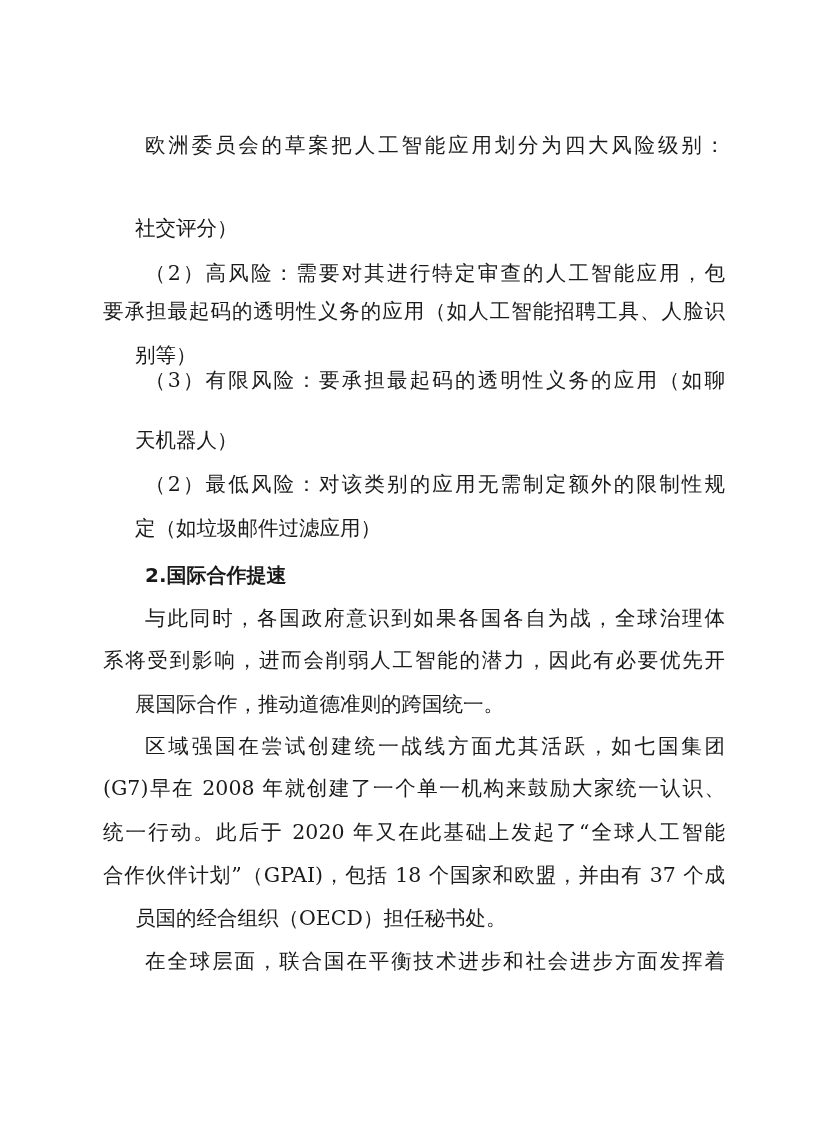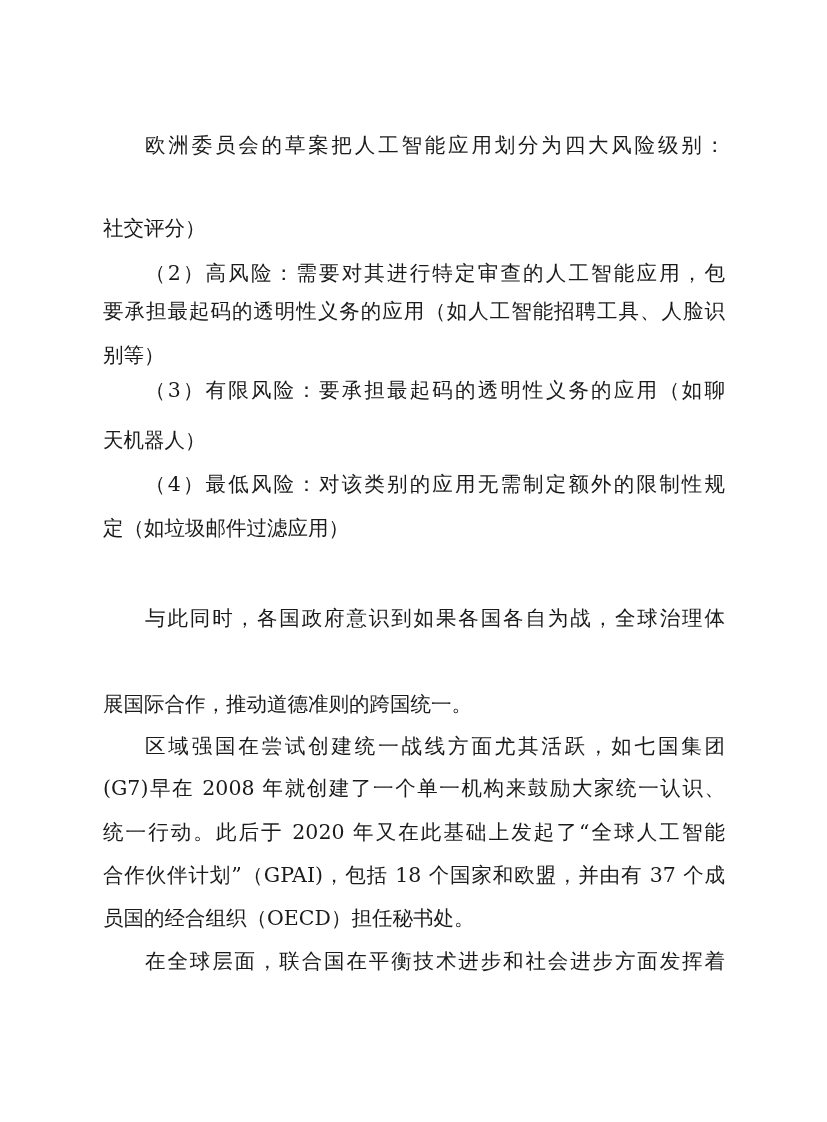--- a/index.html
+++ b/index.html
@@ -11,21 +11,21 @@
     width: 622px;
     font-family: "DejaVu Serif", "Liberation Serif", serif;
     font-size: 20.5px;
     line-height: 28px;
     color: #1a1a1a;
     white-space: nowrap;
     text-align: justify;
     text-align-last: justify;
   }
   .line.indent { left: 145px; width: 580px; }
-  .line.last { text-align-last: left; }
+  .line.last { text-align-last: left; margin-left: 32px; }
   .line.heading {
     left: 145px;
     font-weight: bold;
     text-align-last: left;
     font-family: "DejaVu Sans", "Liberation Sans", sans-serif;
     font-size: 20px;
   }
 </style>
 </head>
 <body>
@@ -33,28 +33,30 @@
 <div class="page">
 
   <div class="line indent" style="top:131px">欧洲委员会的草案把人工智能应用划分为四大风险级别：</div>
 
   <div class="line last" style="top:214px">社交评分）</div>
 
   <div class="line indent" style="top:259px">（2）高风险：需要对其进行特定审查的人工智能应用，包</div>
   <div class="line" style="top:297px">要承担最起码的透明性义务的应用（如人工智能招聘工具、人脸识</div>
   <div class="line last" style="top:341px">别等）</div>
 
-  <div class="line indent" style="top:376px">（3）有限风险：要承担最起码的透明性义务的应用（如聊</div>
+  <div class="line indent" style="top:366px">（3）有限风险：要承担最起码的透明性义务的应用（如聊</div>
   <div class="line last" style="top:426px">天机器人）</div>
 
-  <div class="line indent" style="top:470px">（4）最低风险：对该类别的应用无需制定额外的限制性规</div>
+  <div class="line indent" style="top:470px">（2）最低风险：对该类别的应用无需制定额外的限制性规</div>
   <div class="line last" style="top:514px">定（如垃圾邮件过滤应用）</div>
 
+  <div class="line heading" style="top:561px">2.国际合作提速</div>
 
   <div class="line indent" style="top:604px">与此同时，各国政府意识到如果各国各自为战，全球治理体</div>
+  <div class="line" style="top:646px">系将受到影响，进而会削弱人工智能的潜力，因此有必要优先开</div>
   <div class="line last" style="top:690px">展国际合作，推动道德准则的跨国统一。</div>
 
   <div class="line indent" style="top:732px">区域强国在尝试创建统一战线方面尤其活跃，如七国集团</div>
   <div class="line" style="top:774px">(G7)早在 2008 年就创建了一个单一机构来鼓励大家统一认识、</div>
   <div class="line" style="top:818px">统一行动。此后于 2020 年又在此基础上发起了“全球人工智能</div>
   <div class="line" style="top:861px">合作伙伴计划”（GPAI)，包括 18 个国家和欧盟，并由有 37 个成</div>
   <div class="line last" style="top:904px">员国的经合组织（OECD）担任秘书处。</div>
 
   <div class="line indent" style="top:947px">在全球层面，联合国在平衡技术进步和社会进步方面发挥着</div>
 

